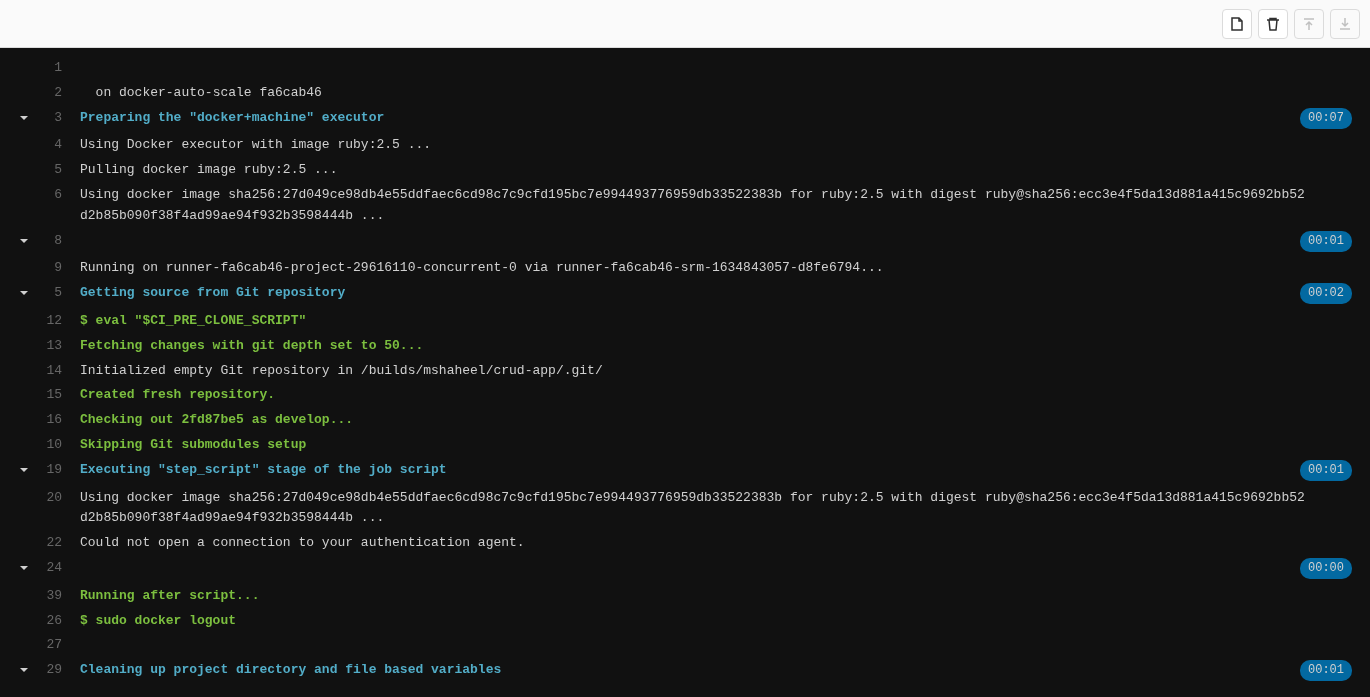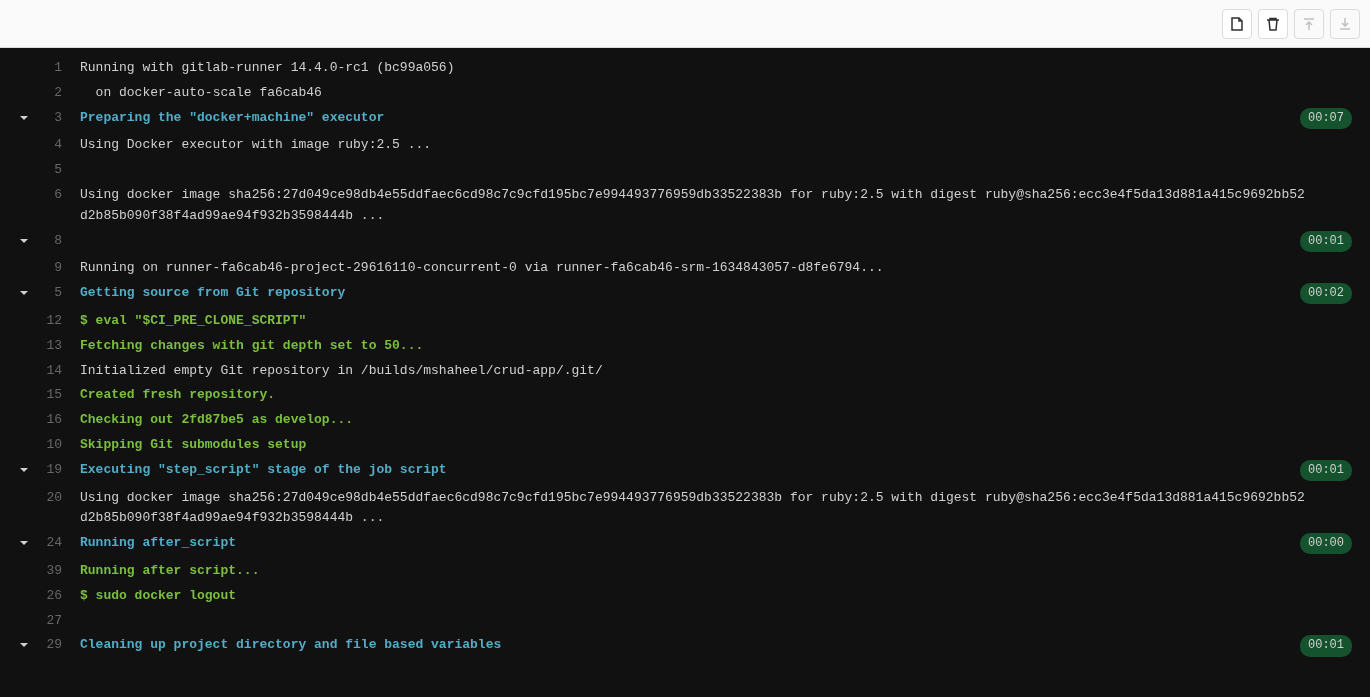--- a/index.html
+++ b/index.html
@@ -81,21 +81,21 @@
       flex: 1;
       padding-left: 8px;
       padding-right: 60px;
       word-break: break-all;
       white-space: pre-wrap;
     }
     .duration-badge {
       position: absolute;
       right: 18px;
       top: 2px;
-      background: #14532d;
+      background: #0369a1;
       color: #d0d0d0;
       border-radius: 10px;
       padding: 1px 8px;
       font-size: 12px;
     }
     .c-cyan { color: #52adc8; font-weight: bold; }
     .c-green { color: #7cbf3f; font-weight: bold; }
     .c-white { color: #d0d0d0; }
   </style>
 </head>
@@ -122,21 +122,20 @@
     <svg viewBox="0 0 16 16" fill="none" stroke="currentColor" stroke-width="1.5">
         <path d="M3 13h10M8 2v8M5 7l3 3 3-3"></path>
       </svg>
   </button>
 </div>
 
 <div class="log-container" id="log-container">
     <div class="log-line">
       <div class="chevron-col"></div>
       <div class="line-num">1</div>
-      <div class="line-content c-white">Running with gitlab-runner 14.4.0-rc1 (bc99a056)</div>
     </div>
     <div class="log-line">
       <div class="chevron-col"></div>
       <div class="line-num">2</div>
       <div class="line-content c-white">  on docker-auto-scale fa6cab46</div>
     </div>
     <div class="log-line">
       <div class="chevron-col">
         <span class="chevron"><svg width="12" height="12" viewBox="0 0 12 12" fill="currentColor">
             <path d="M2 4 L6 8 L10 4 Z"></path>
@@ -147,20 +146,21 @@
       <div class="duration-badge">00:07</div>
     </div>
     <div class="log-line">
       <div class="chevron-col"></div>
       <div class="line-num">4</div>
       <div class="line-content c-white">Using Docker executor with image ruby:2.5 ...</div>
     </div>
     <div class="log-line">
       <div class="chevron-col"></div>
       <div class="line-num">5</div>
+      <div class="line-content c-white">Pulling docker image ruby:2.5 ...</div>
     </div>
     <div class="log-line">
       <div class="chevron-col"></div>
       <div class="line-num">6</div>
       <div class="line-content c-white">Using docker image sha256:27d049ce98db4e55ddfaec6cd98c7c9cfd195bc7e994493776959db33522383b for ruby:2.5 with digest ruby@sha256:ecc3e4f5da13d881a415c9692bb52d2b85b090f38f4ad99ae94f932b3598444b ...</div>
     </div>
     <div class="log-line">
       <div class="chevron-col">
         <span class="chevron"><svg width="12" height="12" viewBox="0 0 12 12" fill="currentColor">
             <path d="M2 4 L6 8 L10 4 Z"></path>
@@ -223,27 +223,31 @@
       <div class="line-num">19</div>
       <div class="line-content c-cyan">Executing "step_script" stage of the job script</div>
       <div class="duration-badge">00:01</div>
     </div>
     <div class="log-line">
       <div class="chevron-col"></div>
       <div class="line-num">20</div>
       <div class="line-content c-white">Using docker image sha256:27d049ce98db4e55ddfaec6cd98c7c9cfd195bc7e994493776959db33522383b for ruby:2.5 with digest ruby@sha256:ecc3e4f5da13d881a415c9692bb52d2b85b090f38f4ad99ae94f932b3598444b ...</div>
     </div>
     <div class="log-line">
+      <div class="chevron-col"></div>
+      <div class="line-num">22</div>
+      <div class="line-content c-white">Could not open a connection to your authentication agent.</div>
+    </div>
+    <div class="log-line">
       <div class="chevron-col">
         <span class="chevron"><svg width="12" height="12" viewBox="0 0 12 12" fill="currentColor">
             <path d="M2 4 L6 8 L10 4 Z"></path>
           </svg></span>
       </div>
       <div class="line-num">24</div>
-      <div class="line-content c-cyan">Running after_script</div>
       <div class="duration-badge">00:00</div>
     </div>
     <div class="log-line">
       <div class="chevron-col"></div>
       <div class="line-num">39</div>
       <div class="line-content c-green">Running after script...</div>
     </div>
     <div class="log-line">
       <div class="chevron-col"></div>
       <div class="line-num">26</div>

